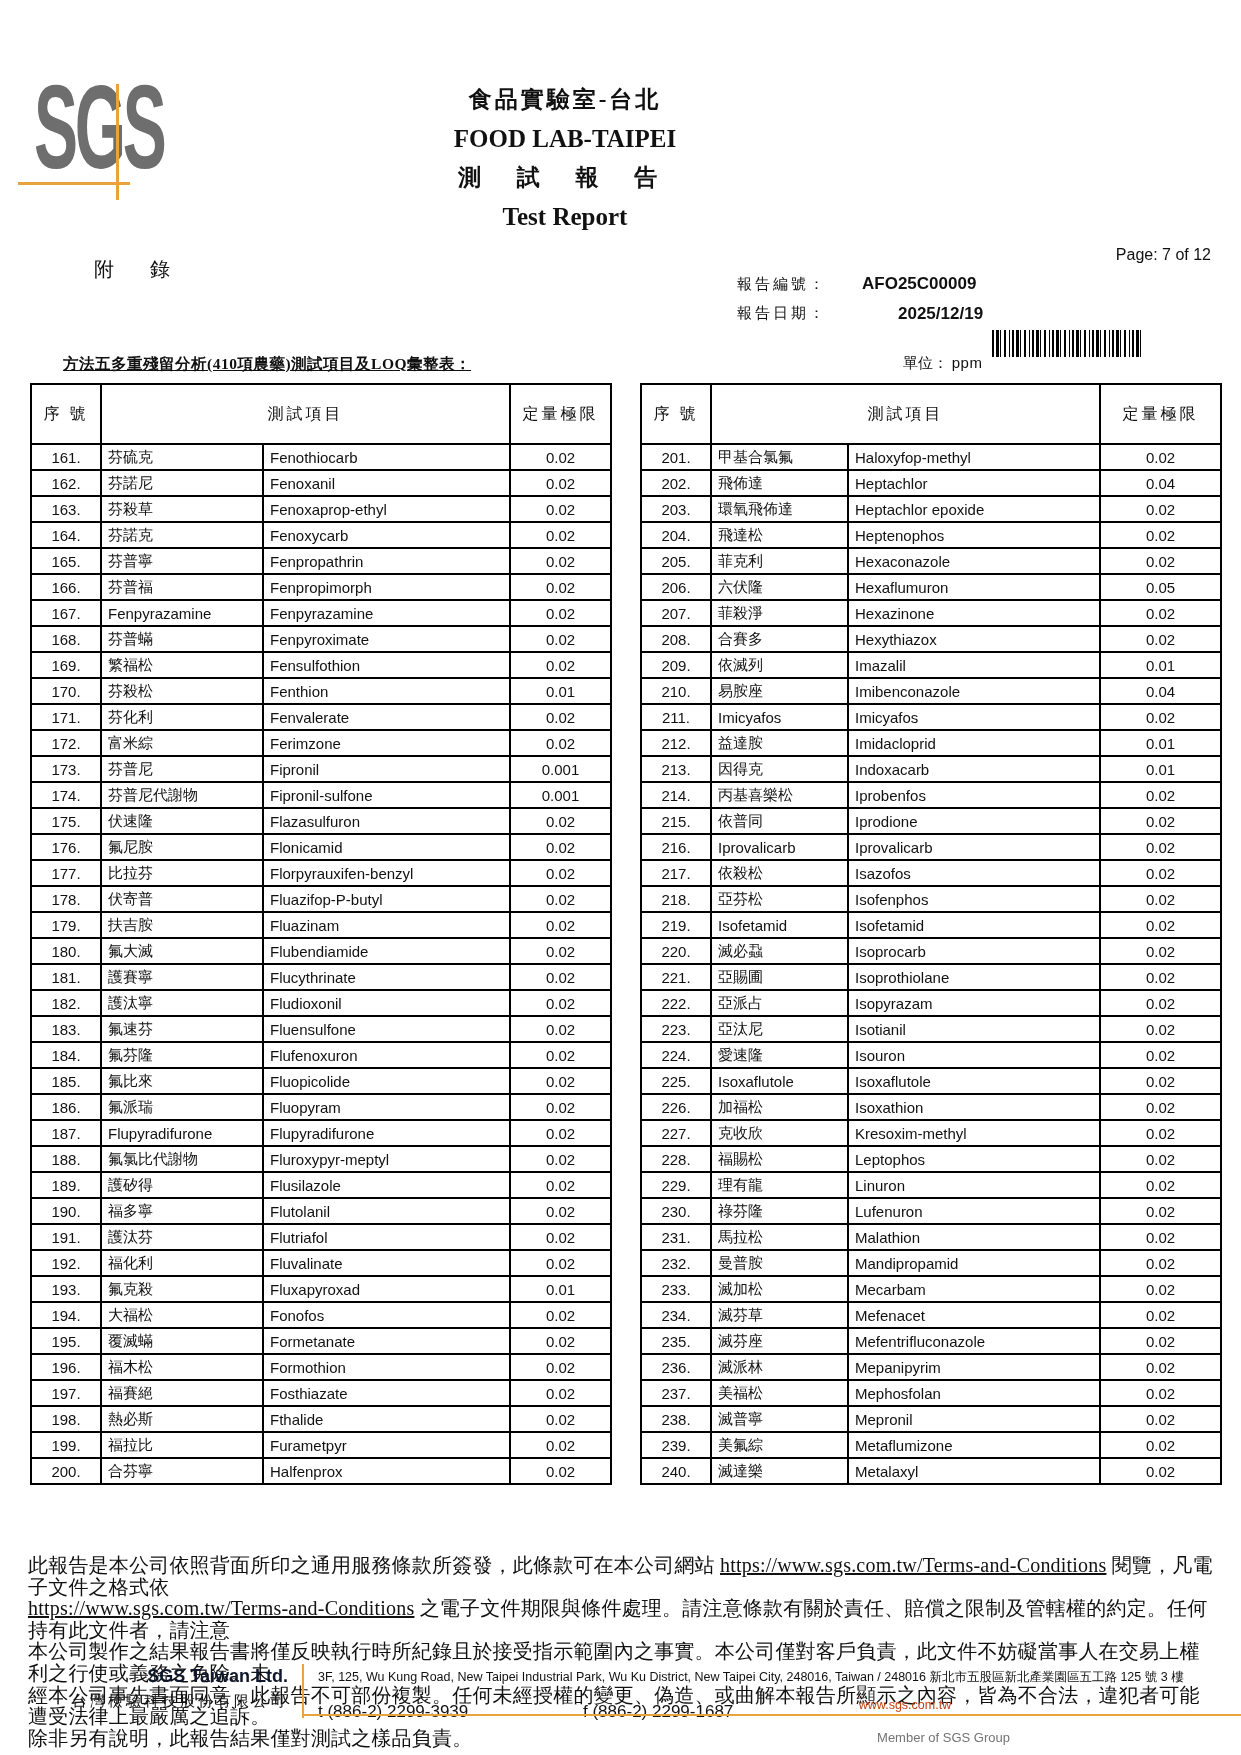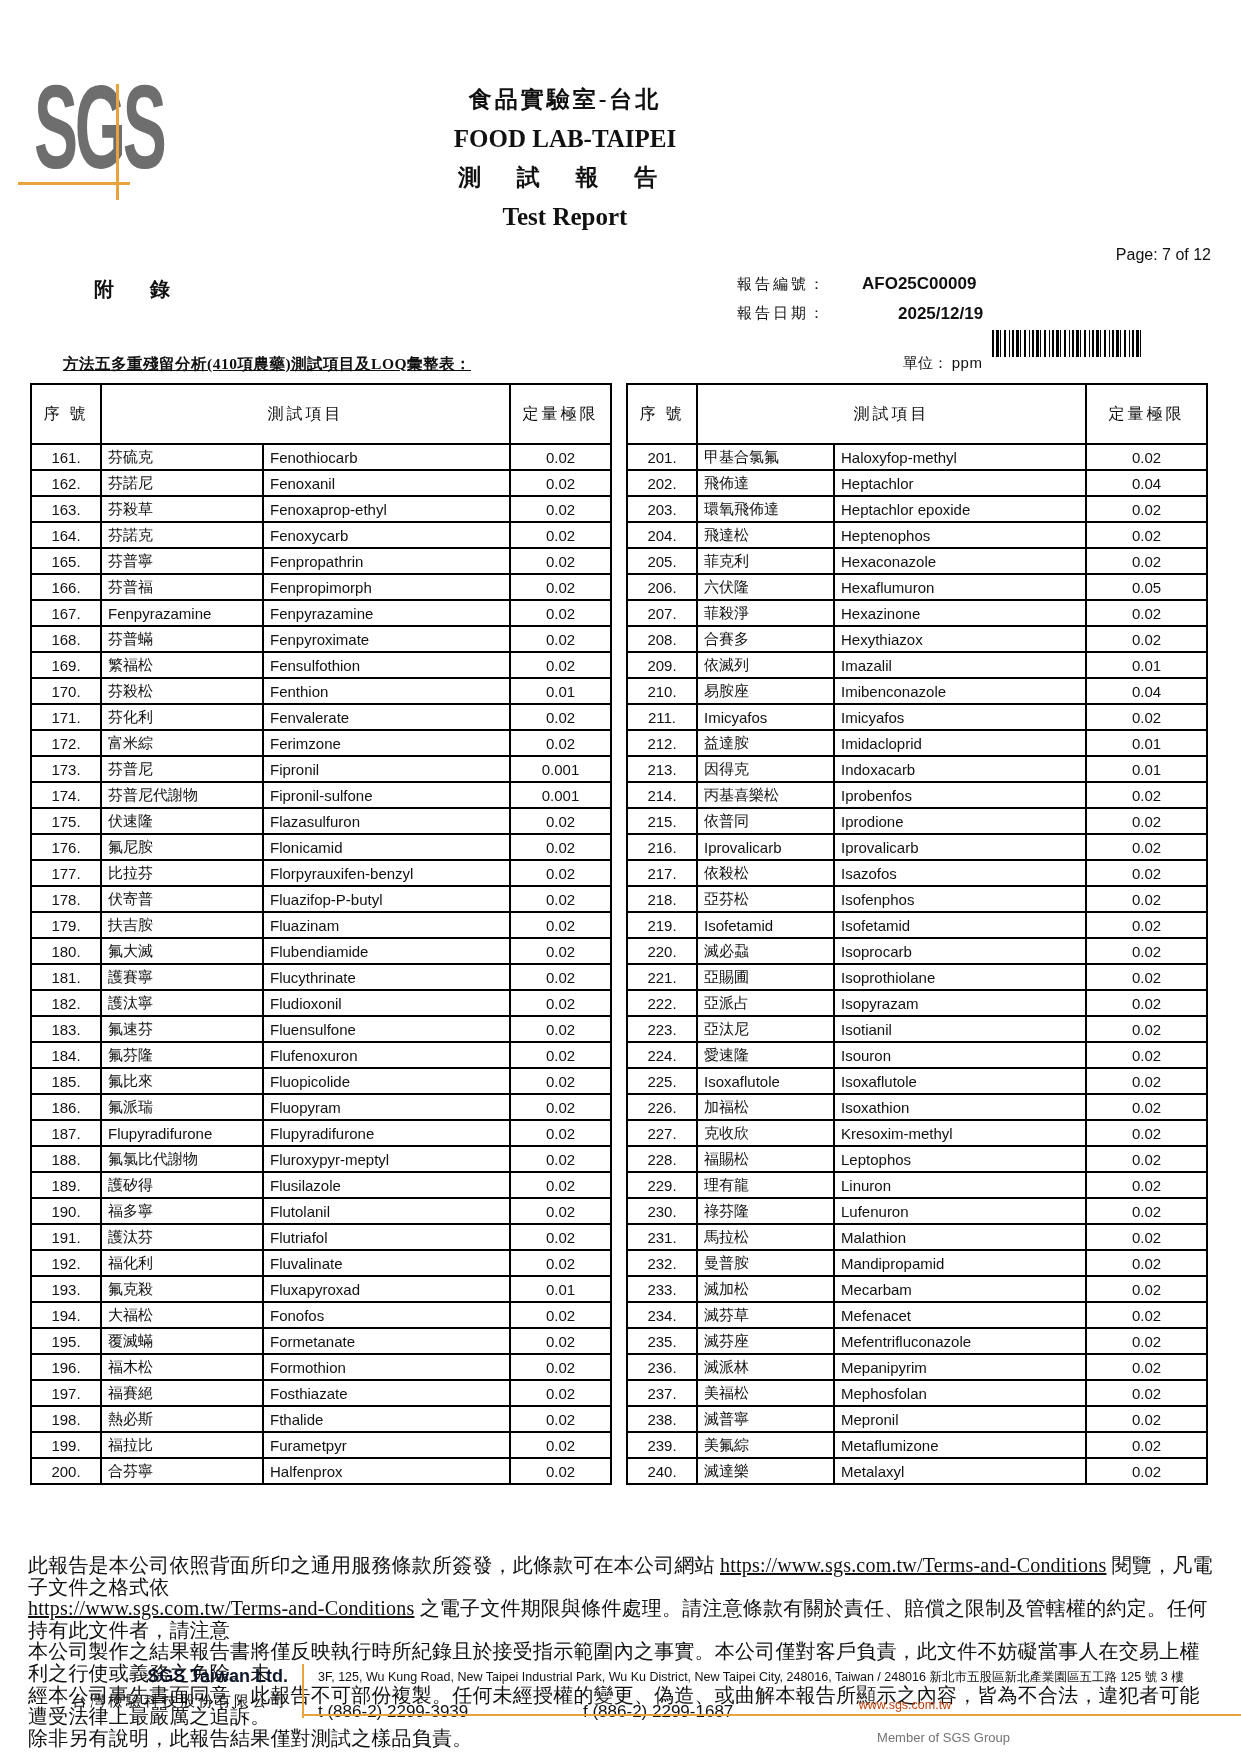--- a/index.html
+++ b/index.html
@@ -20,38 +20,38 @@
   .logo-vline { position:absolute; left:86px; top:10px; width:3px; height:116px; background:#e8a33c; }
   .logo-hline { position:absolute; left:-12px; top:108px; width:112px; height:3px; background:#e8a33c; }
   
   .title-block { position:absolute; left:330px; top:84px; width:470px; text-align:center;
     font-family:"Liberation Serif","DejaVu Serif",serif; font-weight:bold; }
   .title-zh { font-size:23px; letter-spacing:3px; margin-bottom:10px; }
   .title-en { font-size:25px; margin-bottom:9px; }
   .subtitle-zh { font-size:23px; letter-spacing:15px; margin-bottom:10px; }
   .subtitle-en { font-size:25px; }
   .page-label { position:absolute; right:30px; top:246px; font-size:16px; }
-  .appendix { position:absolute; left:94px; top:276px;
+  .appendix { position:absolute; left:94px; top:256px;
     font-family:"Liberation Serif","DejaVu Serif",serif;
-    font-size:20px; font-weight:bold; letter-spacing:8px;text-align:center; }
+    font-size:20px; font-weight:normal; letter-spacing:8px;text-align:center; }
   
   .meta-row { position:absolute; left:737px; width:470px; display:flex; }
   .meta-label { font-family:"Liberation Serif","DejaVu Serif",serif; font-size:15px; letter-spacing:3px; width:125px; }
   .meta-value { font-size:17px; font-weight:bold; }
   .barcode { position:absolute; left:992px; top:330px; width:150px; height:27px;
     background:repeating-linear-gradient(90deg,#000 0 2px,#fff 2px 4px,#000 4px 7px,#fff 7px 8px,#000 8px 9px,#fff 9px 12px,#000 12px 14px,#fff 14px 17px,#000 17px 18px,#fff 18px 20px); }
   
   .table-caption { position:absolute; left:63px; top:354px;
     font-family:"Liberation Serif","DejaVu Serif",serif;
     font-size:15.5px; font-weight:bold; text-decoration:underline; letter-spacing:0.5px; }
   .unit-block { position:absolute; left:903px; top:354px; font-size:15px;
     font-family:"Liberation Serif","DejaVu Serif",serif; }
   .unit-block .unit-value { font-family:"Liberation Sans",sans-serif; letter-spacing:0.5px; }
   
-  .tables { position:absolute; left:30px; top:383px; width:1180px; display:flex; gap:14px; }
+  .tables { position:absolute; left:30px; top:383px; width:1180px; display:flex; gap:28px; }
   table.loq { border-collapse:collapse; table-layout:fixed; width:580px; }
   table.loq th, table.loq td { border:2px solid #000; overflow:hidden; white-space:nowrap; }
   table.loq th {
     font-family:"Liberation Serif","DejaVu Serif",serif; font-weight:normal;
     font-size:16px; height:60px; letter-spacing:3px;
   }
   th.seq-h { white-space:pre-line; line-height:1.45; font-size:15px; letter-spacing:0; }
   table.loq td { height:26px; font-size:15px; padding:0 6px; }
   td.c-seq { text-align:center; padding:0 2px; }
   td.c-zh  { text-align:left; }

